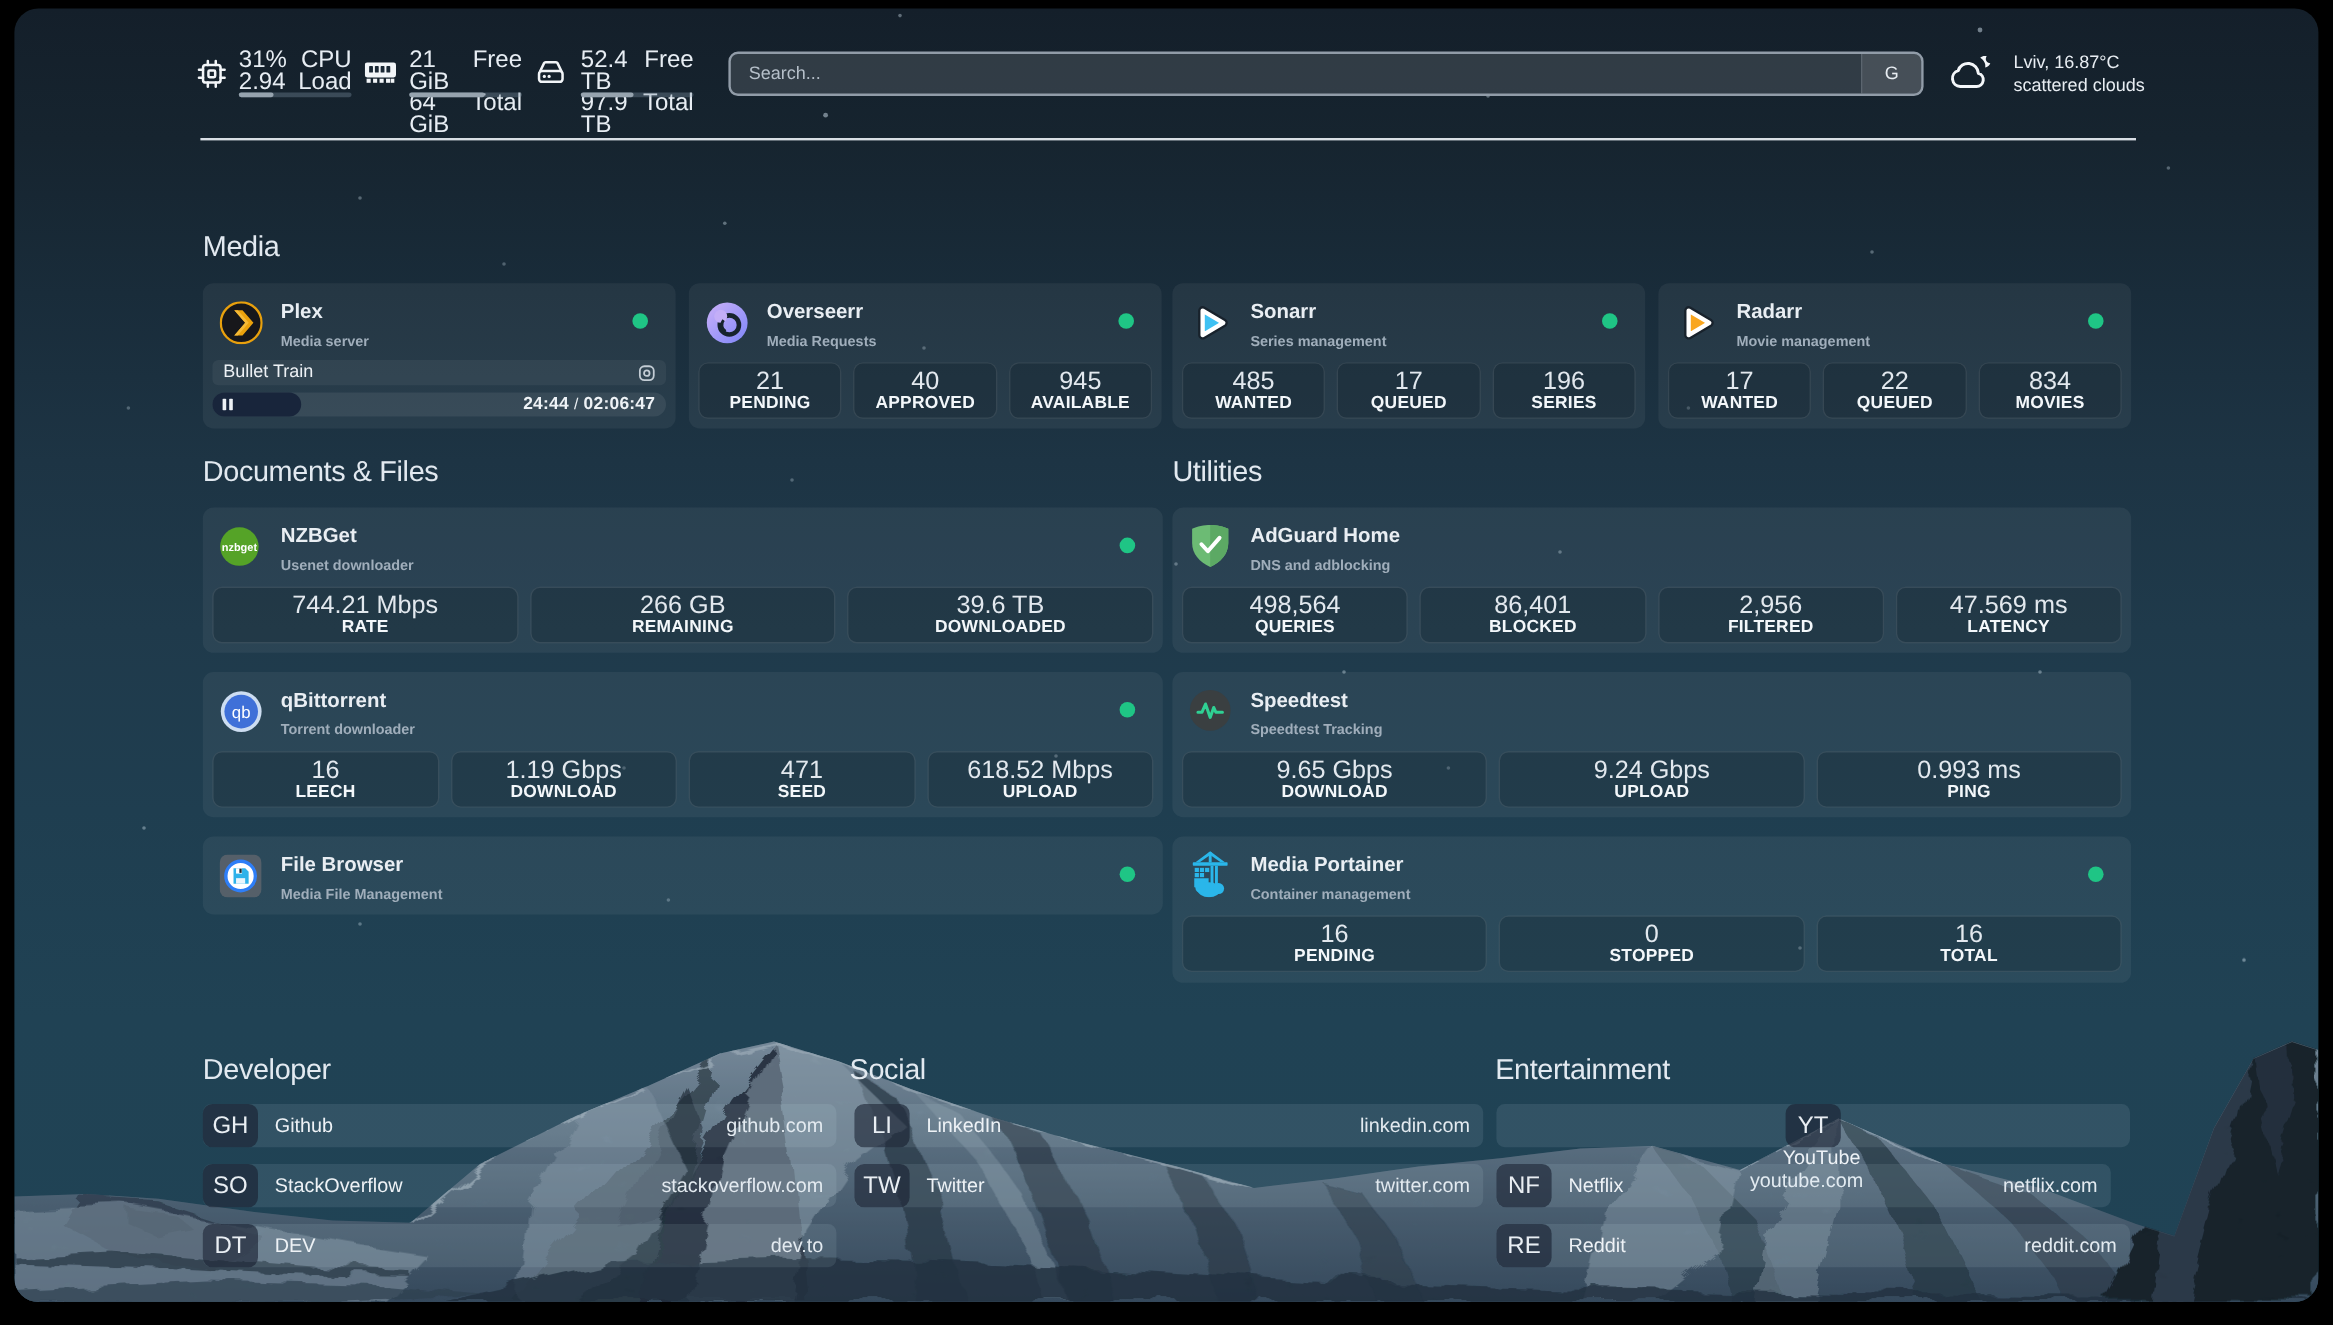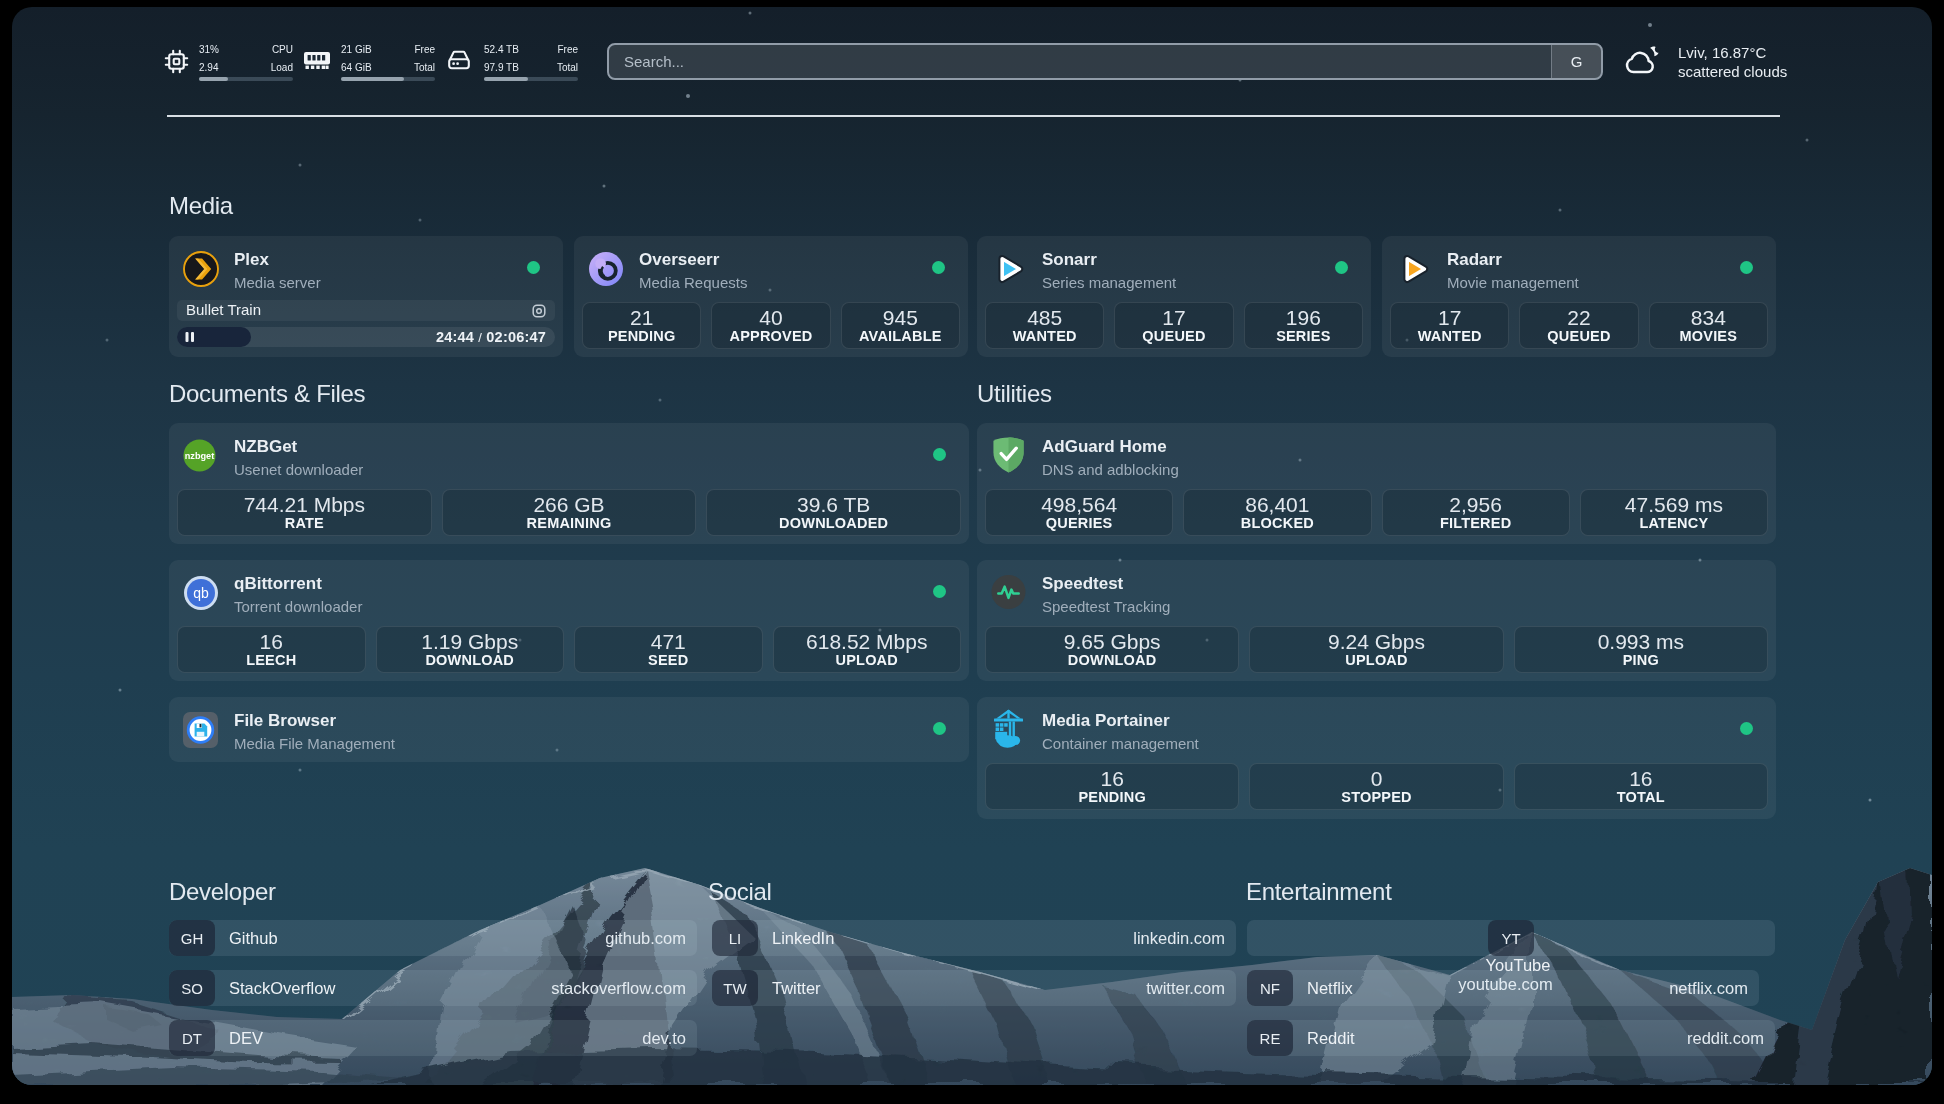--- a/index.html
+++ b/index.html
@@ -5,21 +5,21 @@
   * { margin:0; padding:0; box-sizing:border-box; }
   html,body { width:1944px; height:1104px; background:#000; overflow:hidden;
     font-family:"Liberation Sans", sans-serif; }
   .page { position:absolute; left:12px; top:7px; width:1920px; height:1078px;
     border-radius:20px; overflow:hidden;
     background:linear-gradient(180deg,#141f2a 0%,#16242f 10%,#192c3a 22%,#1d3444 35%,#1f3a4b 48%,#1f3e50 62%,#204254 78%,#204355 100%); }
   .abs { position:absolute; }
   svg { display:block; }
 
   
-  .resblock { position:absolute; width:94px; color:#e7edf3; font-size:10px; }
+  .resblock { position:absolute; width:94px; color:#e7edf3; font-size:20px; }
   .resline { display:flex; justify-content:space-between; line-height:18px; }
   .resbar { position:absolute; left:0; right:0; top:36px; height:4px; border-radius:2px;
     background:rgba(130,150,165,0.35); }
   .resfill { height:4px; border-radius:2px; background:#96a3ae; }
   .search { position:absolute; left:595px; top:36px; width:996px; height:37px;
     border:2px solid #919ca8; border-radius:8px; background:rgba(255,255,255,0.12);
     display:flex; align-items:center; }
   .search .ph { color:#b5bfc9; font-size:15px; padding-left:15px; flex:1; }
   .search .gbtn { width:50px; height:33px; border-left:1.5px solid rgba(160,170,180,0.5);
     background:rgba(255,255,255,0.10); border-radius:0 6px 6px 0;
@@ -28,21 +28,21 @@
   .weatherline { color:#e8edf2; font-size:15px; line-height:18.5px; }
   .hr { position:absolute; left:155px; top:108px; width:1613px; height:1.6px;
     background:rgba(237,243,248,0.9); }
 
   
   .ghead { position:absolute; color:#e2e9f0; font-size:24px; font-weight:500; line-height:28px; letter-spacing:-0.3px; }
   .card { position:absolute; background:rgba(255,255,255,0.055); border-radius:9px; }
   .icah { position:absolute; left:14px; top:15px; width:36px; height:36px; }
   .ctitle { position:absolute; left:65px; top:12px; color:#e9eef3; font-size:17px;
     font-weight:600; line-height:23px; }
-  .ctitle .sub { color:#a0aebb; font-size:15px; font-weight:400; line-height:21px; }
+  .ctitle .sub { color:#a0aebb; font-size:12px; font-weight:700; line-height:21px; }
   .dot { position:absolute; top:25px; width:13px; height:13px; border-radius:7px;
     background:#1fc585; }
   .stats { position:absolute; left:8px; right:8px; top:66px; height:47px;
     display:flex; gap:10px; }
   .stat { flex:1; background:rgba(4,16,26,0.22); border:1px solid rgba(255,255,255,0.10);
     border-radius:8px; text-align:center; color:#e2e8ee; padding-top:5px; }
   .stat .v { font-size:21px; line-height:20px; }
   .stat .l { font-size:14.5px; line-height:17px; font-weight:700; color:#f3f7fa; letter-spacing:0.2px; }
 
   
@@ -52,21 +52,21 @@
     background:rgba(255,255,255,0.075); border-radius:10px; }
   .pgfill { position:absolute; left:0; top:0; width:74px; height:20px; border-radius:10px;
     background:#18253b; }
   .ptime { position:absolute; right:9px; top:2px; color:#eef2f6; font-size:14.5px;
     font-weight:600; letter-spacing:0.2px; }
 
   
   .bmrow { position:absolute; height:36px; background:rgba(228,240,252,0.095);
     border-radius:7px; display:flex; align-items:center; }
   .bmab { width:46px; height:36px; background:rgba(25,32,48,0.62); color:#e9eef3;
-    font-size:15px; display:flex; align-items:center; justify-content:center;
+    font-size:20px; display:flex; align-items:center; justify-content:center;
     border-radius:8px; flex:none;text-align:right; }
   .bmname { color:#eef2f6; font-size:16.5px; padding-left:14px; flex:1; }
   .bmdom  { color:#e3eaf0; font-size:16.5px; padding-right:11px; }
 </style>
 </head>
 <body>
 <div class="page">
 
   <svg class="abs" style="left:0;top:838px;" width="1920" height="240" viewBox="0 0 1920 240" preserveAspectRatio="none">
     <defs>

